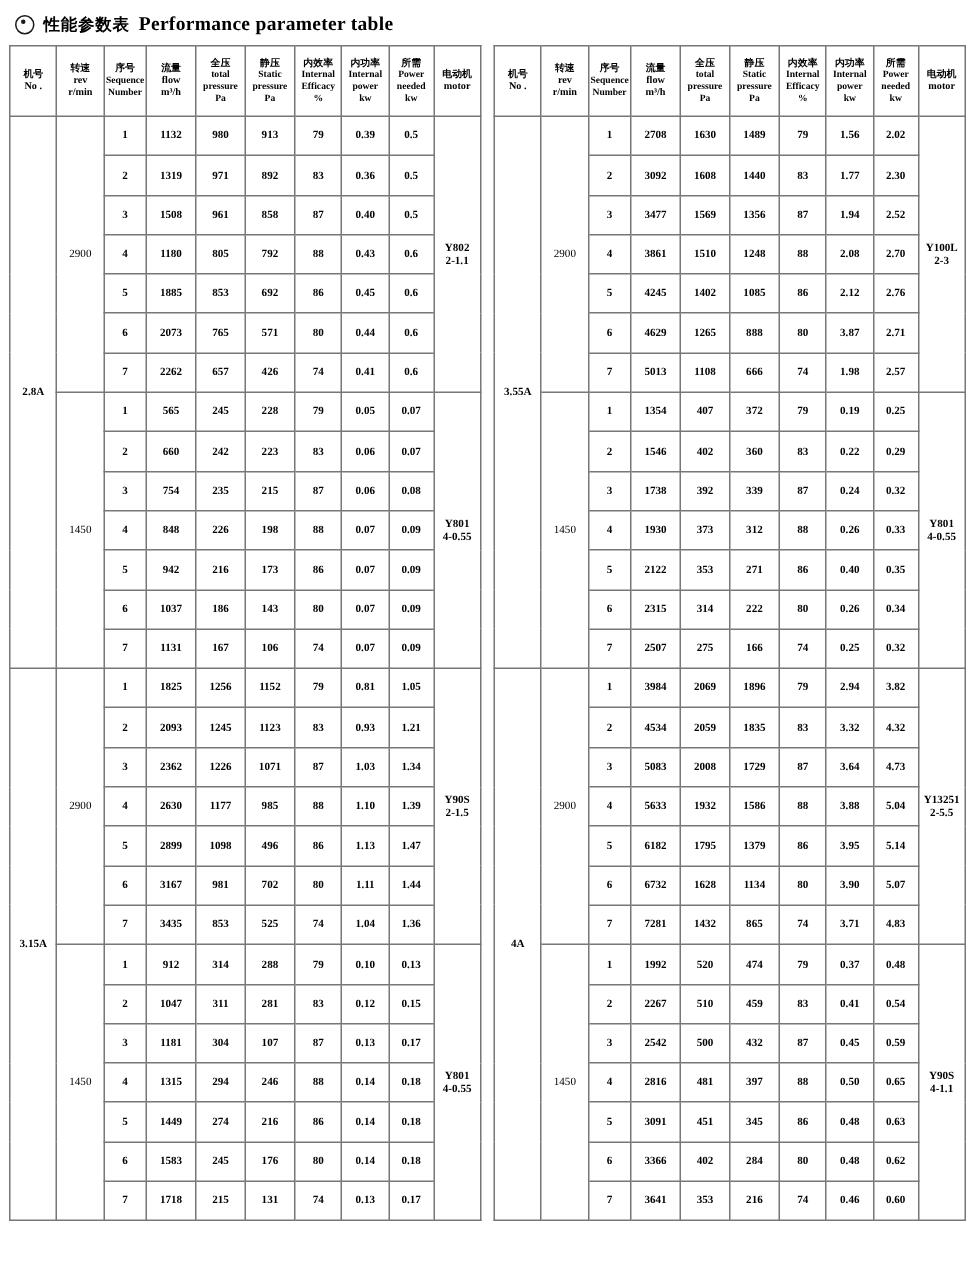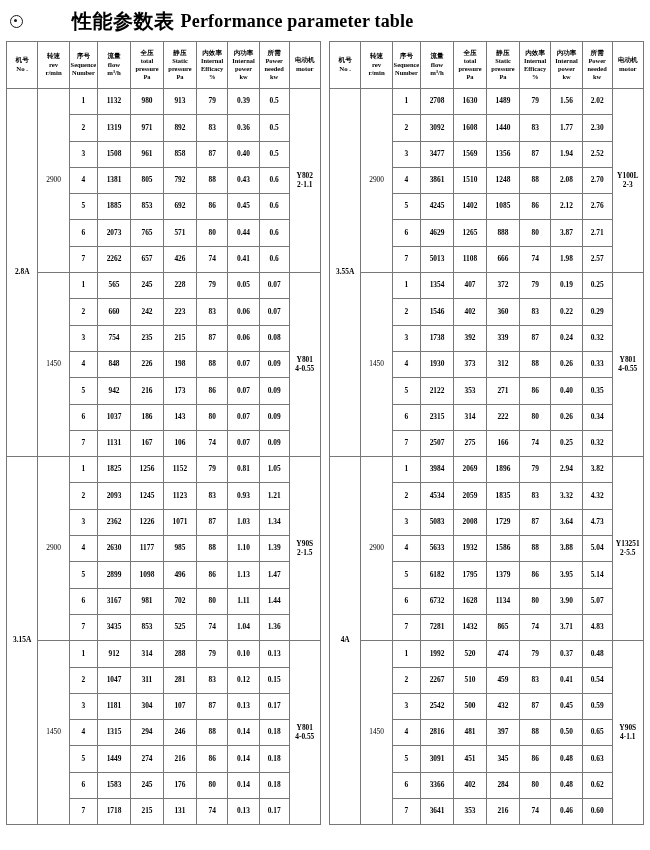--- a/index.html
+++ b/index.html
@@ -40,28 +40,27 @@
     position: absolute;
     left: 2.5px;
     top: 2.5px;
     width: 3px;
     height: 3px;
     border-radius: 50%;
     background: #1a1a1a;
   }
   .title-cn {
     font-family: "DejaVu Sans", sans-serif;
-    font-size: 20px;
+    font-size: 11px;
     font-weight: bold;
     letter-spacing: 0.5px;
-    margin-left: 43px;
   }
   .title-en {
     font-family: "Liberation Serif", serif;
-    font-size: 18px;
+    font-size: 13px;
     font-weight: bold;
     letter-spacing: 0.2px;
   }
   .tables {
     display: flex;
     gap: 8px;
     align-items: flex-start;
   }
   .tbl-wrap {
     flex: 1 1 50%;
@@ -277,21 +276,21 @@
               <td class="seq">3</td>
               <td class="num">1508</td>
               <td class="num">961</td>
               <td class="num">858</td>
               <td class="num">87</td>
               <td class="num">0.40</td>
               <td class="num">0.5</td>
             </tr>
             <tr>
               <td class="seq">4</td>
-              <td class="num">1381</td>
+              <td class="num">1180</td>
               <td class="num">805</td>
               <td class="num">792</td>
               <td class="num">88</td>
               <td class="num">0.43</td>
               <td class="num">0.6</td>
             </tr>
             <tr>
               <td class="seq">5</td>
               <td class="num">1885</td>
               <td class="num">853</td>

